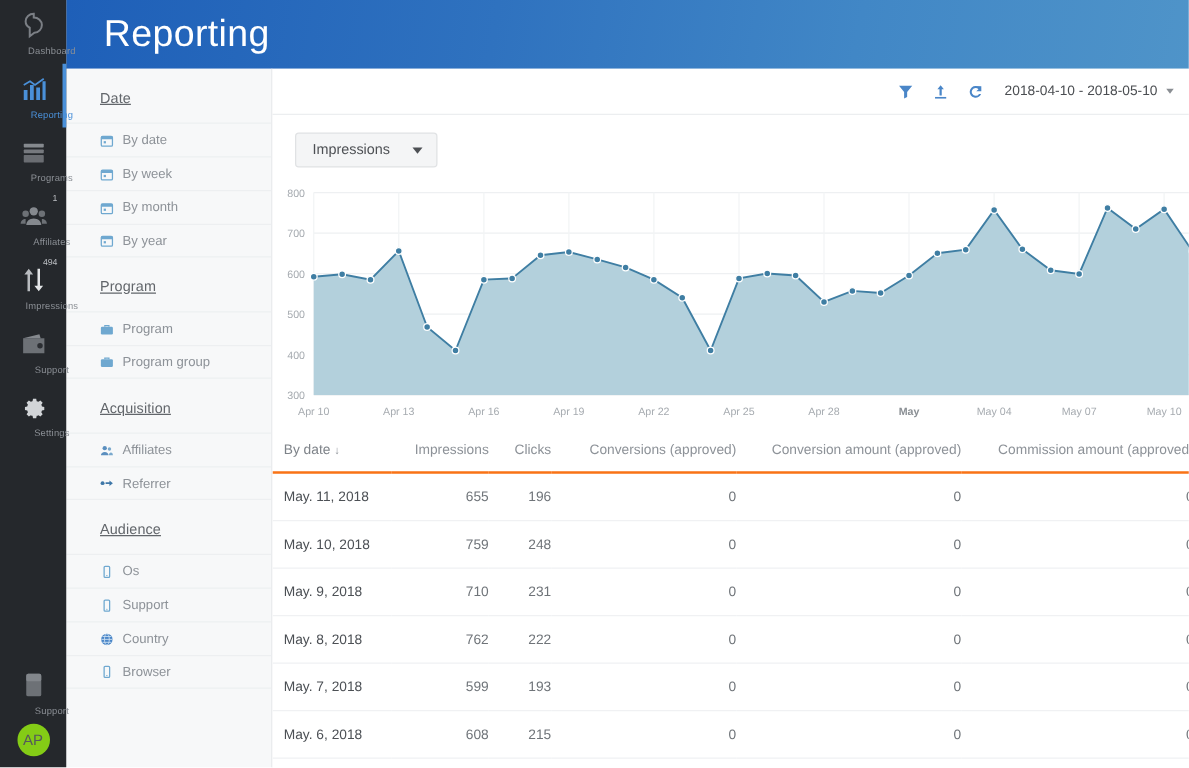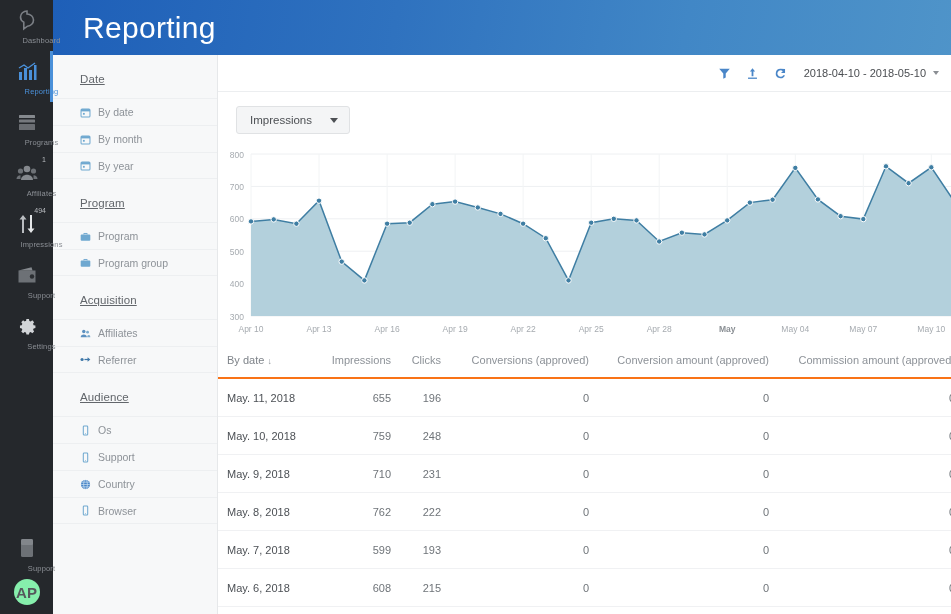--- a/index.html
+++ b/index.html
@@ -29,23 +29,23 @@
   .rail-label {
     font-size: 7.5px; color: #8b8f95; letter-spacing: .15px;
     line-height: 9px; text-align: center; padding-left: 30px;
   }
   .rail-badge {
     position: absolute; top: 3px; right: 7px; font-size: 7px;
     color: #b9bcc0; line-height: 8px;
   }
   .rail-spacer { flex: 1 1 auto; }
   .avatar {
-    width: 26px; height: 26px; border-radius: 50%; background: #86efac;
-    color: #55585c; font-size: 15px; display: flex; align-items: center;
-    justify-content: center; margin-bottom: 9px; cursor: pointer; font-weight: 700;
+    width: 26px; height: 26px; border-radius: 50%; background: #84cc16;
+    color: #55585c; font-size: 12px; display: flex; align-items: center;
+    justify-content: center; margin-bottom: 9px; cursor: pointer; font-weight: 400;
   }
 
   
   .right { flex: 1 1 auto; display: flex; flex-direction: column; height: 614px; }
   .topbar {
     height: 55px; flex: 0 0 55px;
     background: linear-gradient(100deg,#1e5fb8 0%,#2f72bf 38%,#4187c6 70%,#4f94c9 100%);
     display: flex; align-items: center;
   }
   .topbar h1 {
@@ -207,20 +207,28 @@
         <div id="side-groups">
             <div class="side-group">
               <div class="side-head">Date</div>
               <div class="side-item">
                 <svg class="side-ico" viewBox="0 0 16 16">
                   <rect x="1.5" y="3" width="13" height="11.5" rx="1.5" fill="none" stroke="#6fa8d0" stroke-width="1.5"></rect>
                   <rect x="1.5" y="3" width="13" height="3.4" fill="#6fa8d0"></rect>
                   <rect x="4.3" y="8.6" width="2.6" height="2.6" fill="#6fa8d0"></rect>
                 </svg>
                 <span>By date</span>
+              </div>
+              <div class="side-item">
+                <svg class="side-ico" viewBox="0 0 16 16">
+                  <rect x="1.5" y="3" width="13" height="11.5" rx="1.5" fill="none" stroke="#6fa8d0" stroke-width="1.5"></rect>
+                  <rect x="1.5" y="3" width="13" height="3.4" fill="#6fa8d0"></rect>
+                  <rect x="4.3" y="8.6" width="2.6" height="2.6" fill="#6fa8d0"></rect>
+                </svg>
+                <span>By week</span>
               </div>
               <div class="side-item">
                 <svg class="side-ico" viewBox="0 0 16 16">
                   <rect x="1.5" y="3" width="13" height="11.5" rx="1.5" fill="none" stroke="#6fa8d0" stroke-width="1.5"></rect>
                   <rect x="1.5" y="3" width="13" height="3.4" fill="#6fa8d0"></rect>
                   <rect x="4.3" y="8.6" width="2.6" height="2.6" fill="#6fa8d0"></rect>
                 </svg>
                 <span>By month</span>
               </div>
               <div class="side-item">

